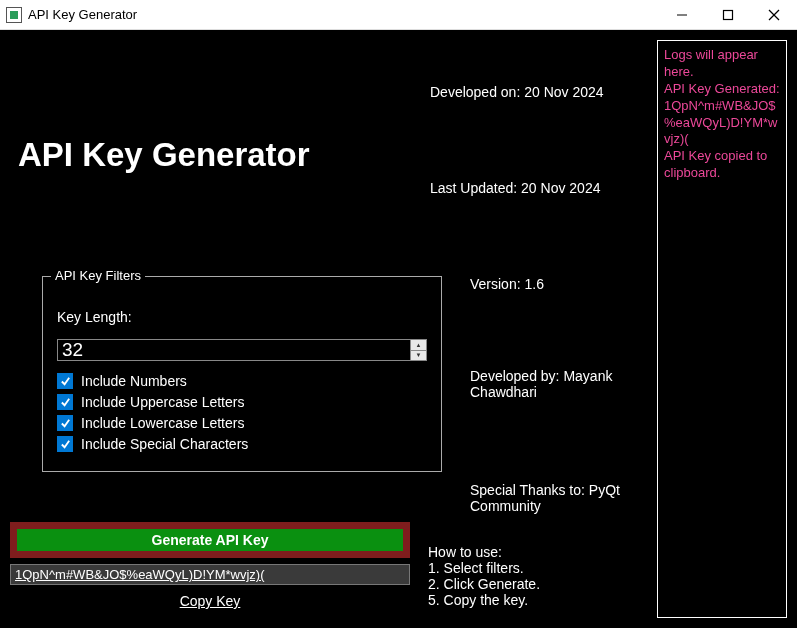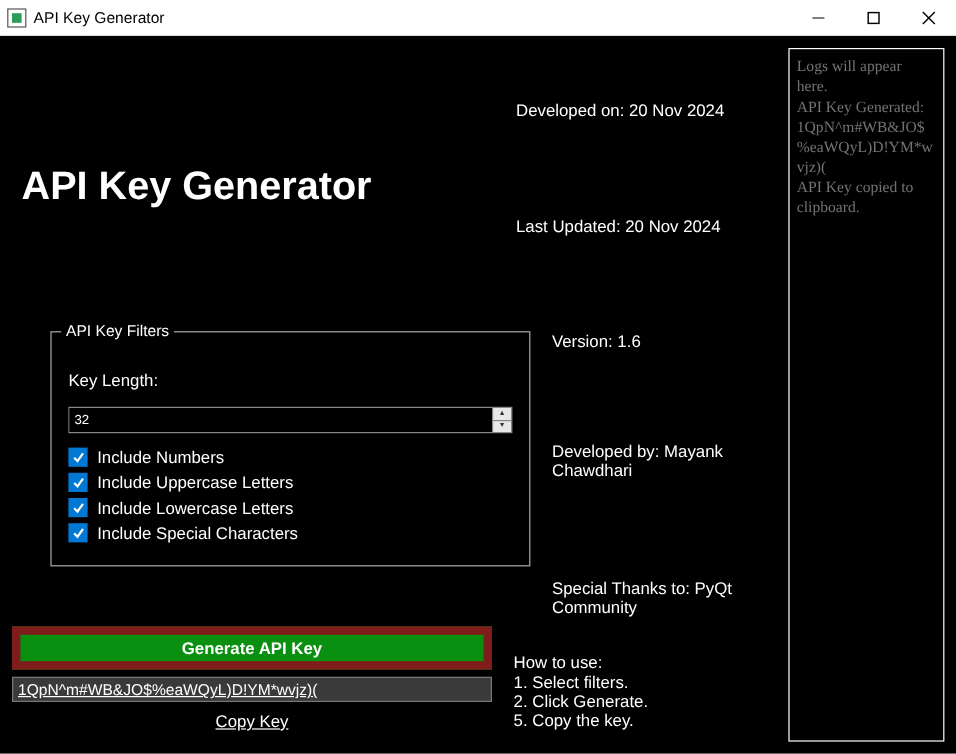--- a/index.html
+++ b/index.html
@@ -54,22 +54,22 @@
 }
 .left-col {
   flex: 1;
   display: flex;
   flex-direction: column;
 }
 .logs-panel {
   width: 130px;
   border: 1px solid #fff;
   padding: 6px;
-  color: #737373;
-  font-family: Liberation Serif, serif;
+  color: #ec4899;
+  font-family: Liberation Sans, sans-serif;
   font-size: 13px;
   line-height: 1.3;
   word-wrap: break-word;
 }
 
 .top-row {
   display: flex;
   gap: 10px;
 }
 .title-box {
@@ -119,21 +119,21 @@
   height: 22px;
   background: #000;
   margin-bottom: 12px;
 }
 .spinbox input {
   flex: 1;
   background: #000;
   color: #fff;
   border: none;
   padding: 0 4px;
-  font-size: 11px;
+  font-size: 19px;
   outline: none;
 }
 .spin-arrows {
   width: 16px;
   display: flex;
   flex-direction: column;
   background: #e8e8e8;
 }
 .spin-arrows div {
   flex: 1;
@@ -236,21 +236,21 @@
         <h1>API Key Generator</h1>
       </div>
       <div class="meta-col">
         <div style="height:44px"></div>
         <div>Developed on: 20 Nov 2024</div>
         <div style="height:76px"></div>
         <div>Last Updated: 20 Nov 2024</div>
       </div>
     </div>
 
-    <div style="display:flex; gap:18px;padding-left:32px;">
+    <div style="display:flex; gap:28px;padding-left:32px;">
       <div style="width:400px;">
         <div class="filters">
           <div class="filters-legend">API Key Filters</div>
           <div class="key-length-label">Key Length:</div>
           <div class="spinbox">
             <input type="text" value="32" style="">
             <div class="spin-arrows">
               <div>▲</div>
               <div>▼</div>
             </div>

